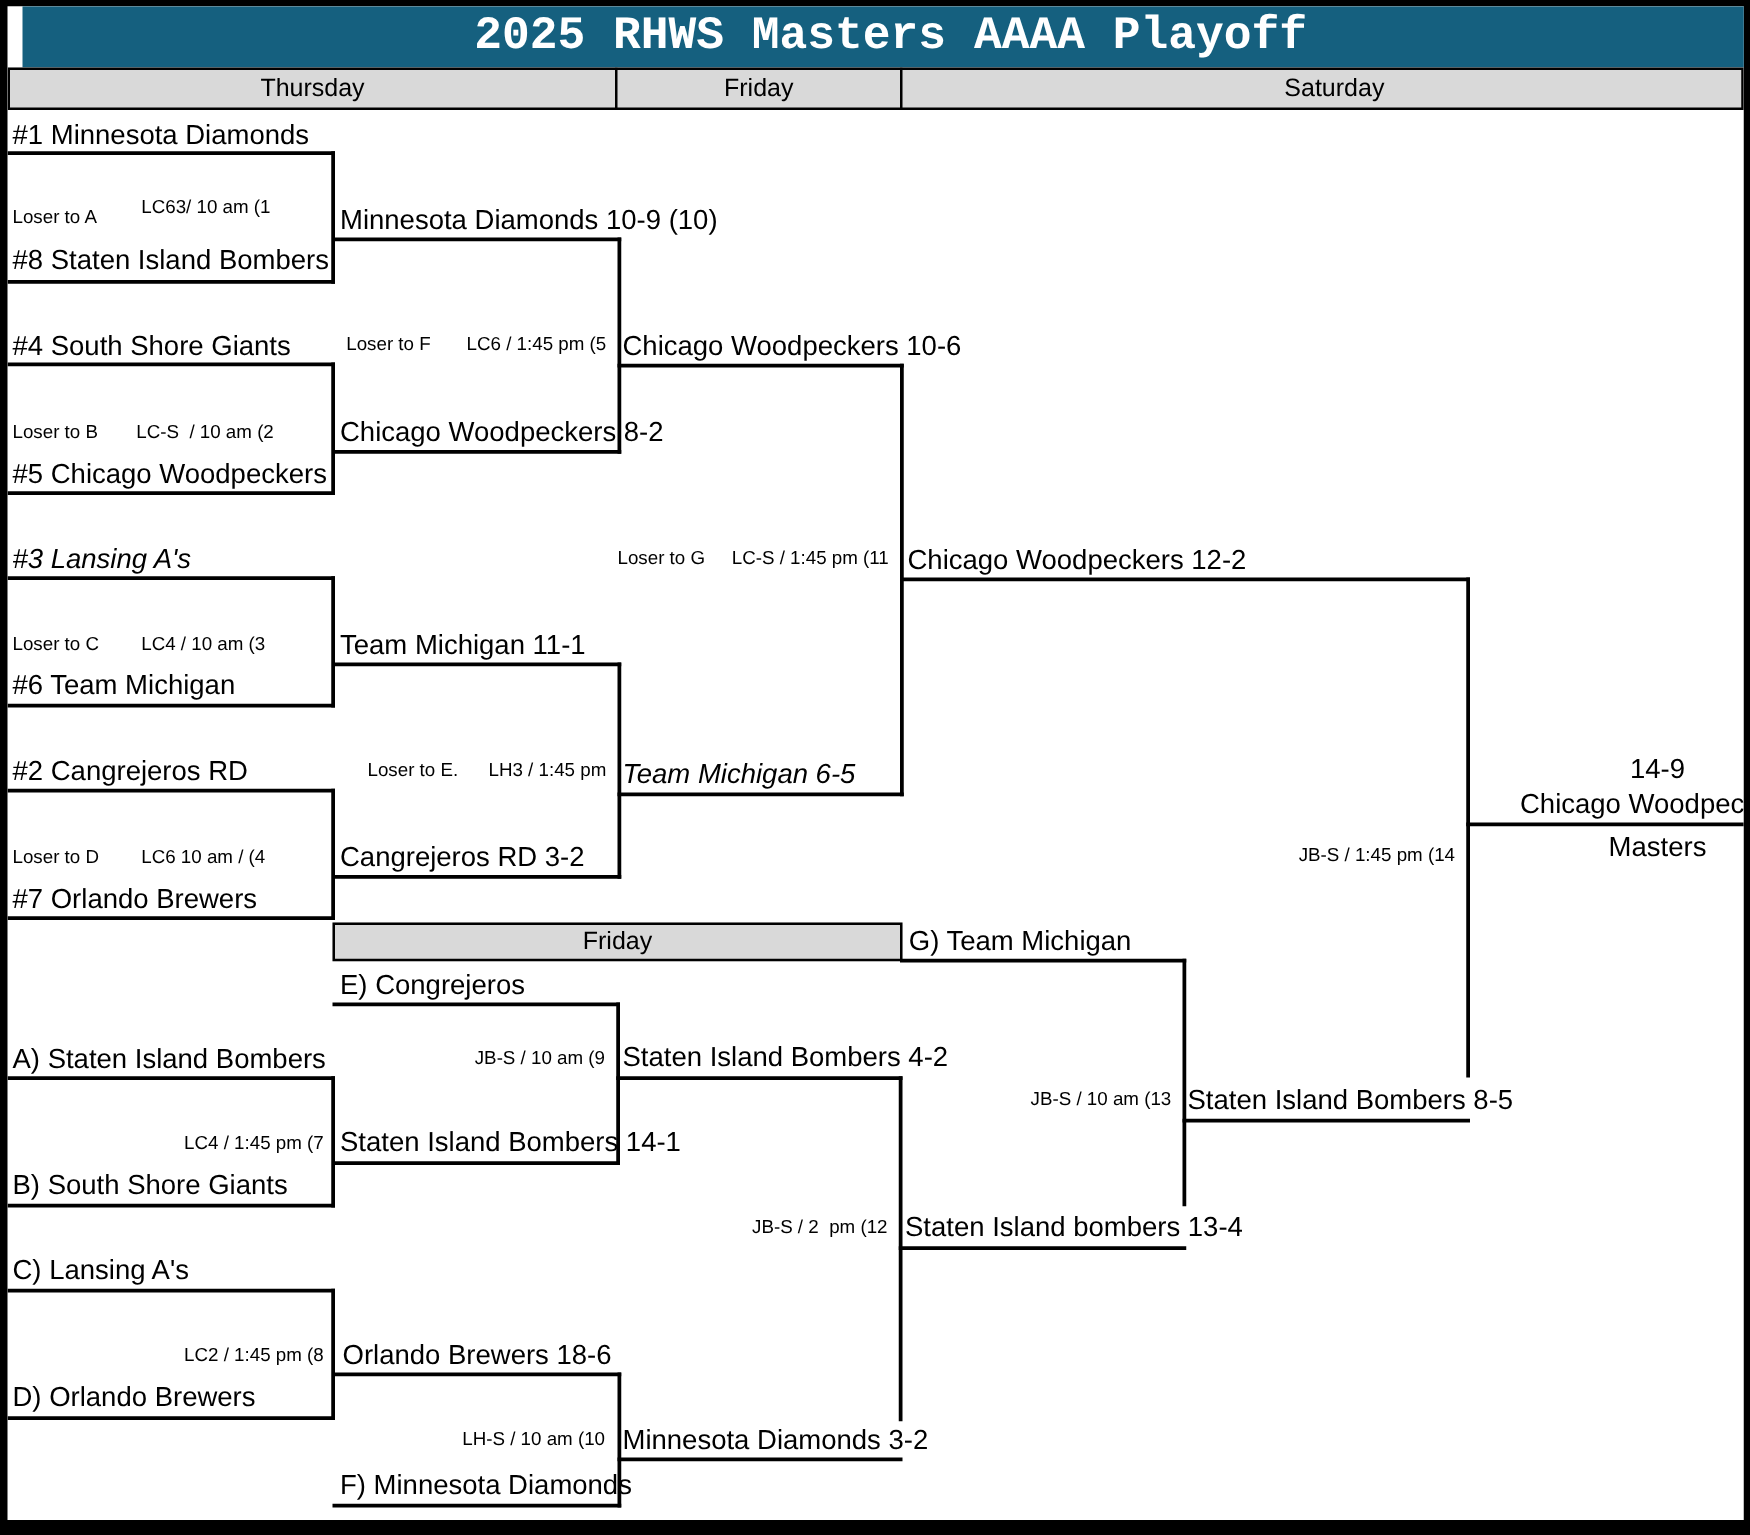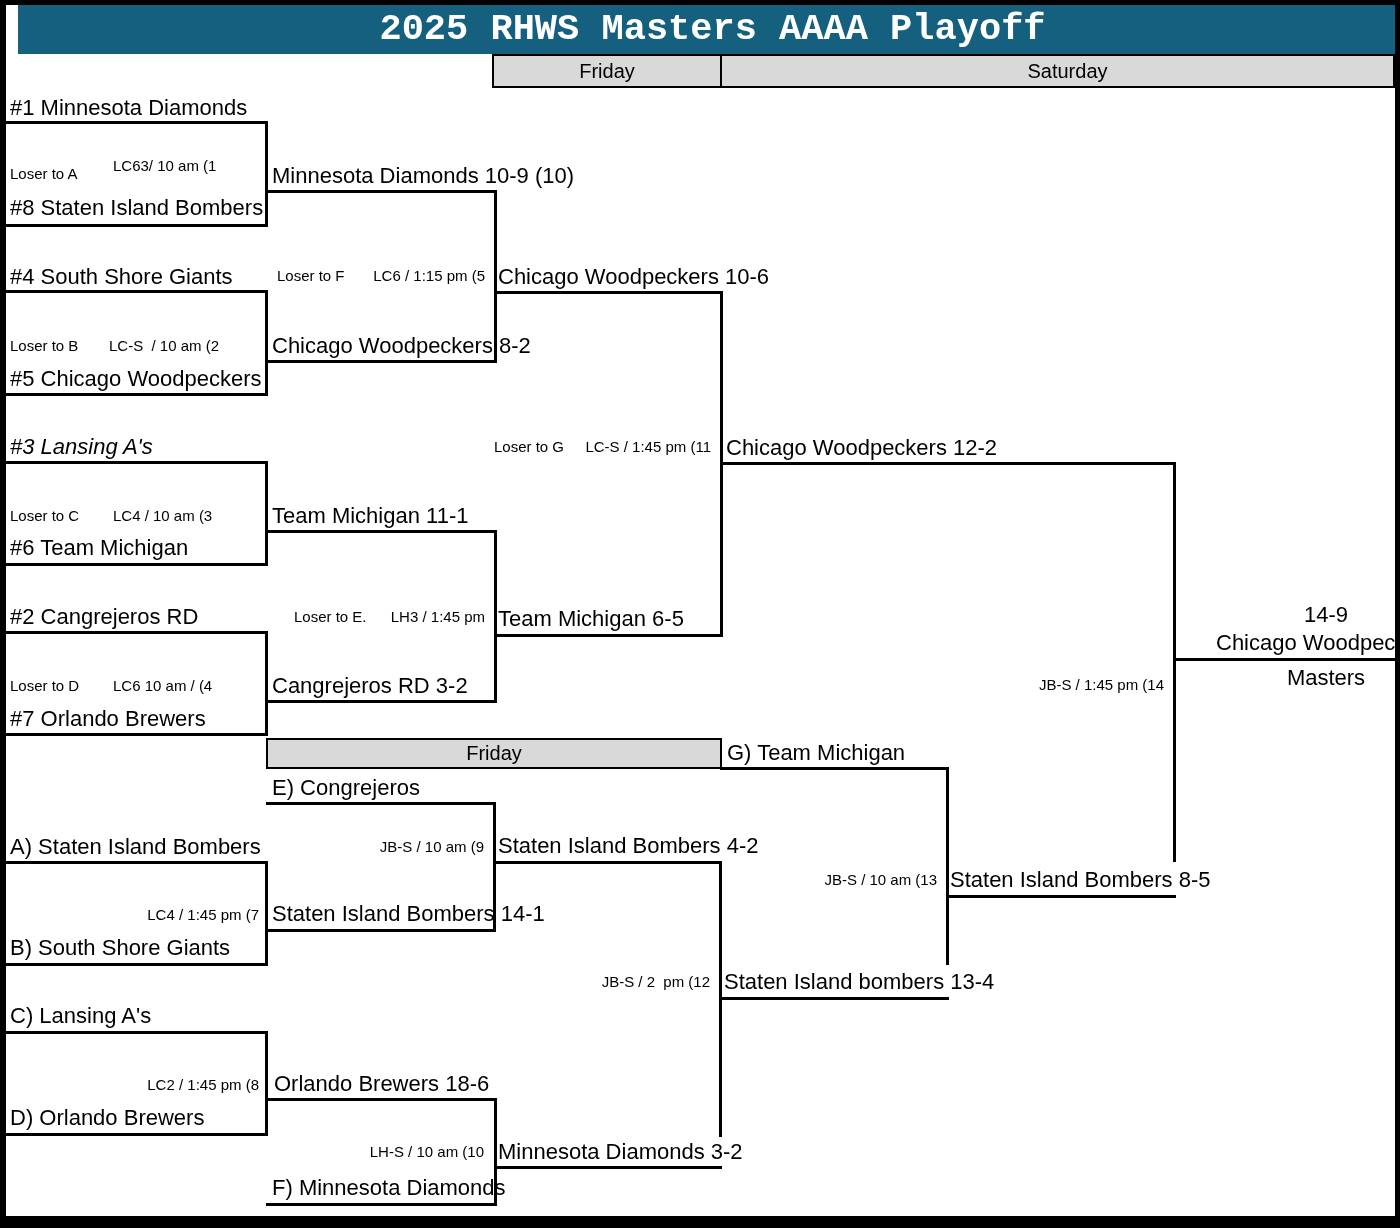--- a/index.html
+++ b/index.html
@@ -20,20 +20,21 @@
   .vl{width:3px;background:#000;}
   .mbox{box-sizing:border-box;border:solid #000;border-width:3px 3px 3px 0;}
   .center{text-align:center;padding-left:40px;}
 </style>
 </head>
 <body>
 
 <div id="page">
 
   <div class="abs" id="title-bar">2025 RHWS Masters AAAA Playoff</div>
+  <div class="abs daycell" style="left:0;width:488px;">Thursday</div>
   <div class="abs daycell" style="left:486px;width:230px;">Friday</div>
   <div class="abs daycell" style="left:714px;width:675px;padding-left:20px;">Saturday</div>
 
   <div class="abs mbox" style="left:0;top:116px;width:262px;height:106px;"></div>
   <div class="abs mbox" style="left:0;top:285px;width:262px;height:106px;"></div>
   <div class="abs mbox" style="left:0;top:456px;width:262px;height:105px;"></div>
   <div class="abs mbox" style="left:0;top:626px;width:262px;height:105px;"></div>
 
   <div class="abs mbox" style="left:0;top:856px;width:262px;height:105px;"></div>
   <div class="abs mbox" style="left:0;top:1026px;width:262px;height:105px;"></div>
@@ -85,26 +86,26 @@
   <div class="abs bigtext" style="left:4px;top:531px;">#6 Team Michigan</div>
   <div class="abs bigtext" style="left:266px;top:499px;">Team Michigan 11-1</div>
 
   <div class="abs bigtext" style="left:4px;top:600px;">#2 Cangrejeros RD</div>
   <div class="abs smalltext" style="left:4px;top:672px;">Loser to D</div>
   <div class="abs smalltext" style="left:107px;top:672px;">LC6 10 am / (4</div>
   <div class="abs bigtext" style="left:4px;top:702px;">#7 Orlando Brewers</div>
   <div class="abs bigtext" style="left:266px;top:669px;">Cangrejeros RD 3-2</div>
 
   <div class="abs smalltext" style="left:271px;top:262px;">Loser to F</div>
-  <div class="abs smalltext right" style="right:910px;top:262px;">LC6 / 1:15 pm (5</div>
+  <div class="abs smalltext right" style="right:910px;top:262px;">LC6 / 1:45 pm (5</div>
   <div class="abs bigtext" style="left:492px;top:260px;">Chicago Woodpeckers 10-6</div>
 
   <div class="abs smalltext" style="left:288px;top:603px;">Loser to E.</div>
   <div class="abs smalltext right" style="right:910px;top:603px;">LH3 / 1:45 pm</div>
-  <div class="abs bigtext" style="left:492px;top:602px;">Team Michigan 6-5</div>
+  <div class="abs bigtext" style="left:492px;top:602px;font-style:italic;">Team Michigan 6-5</div>
 
   <div class="abs smalltext" style="left:488px;top:433px;">Loser to G</div>
   <div class="abs smalltext right" style="right:684px;top:433px;">LC-S / 1:45 pm (11</div>
   <div class="abs bigtext" style="left:720px;top:431px;">Chicago Woodpeckers 12-2</div>
 
   <div class="abs bigtext" style="left:266px;top:771px;">E) Congrejeros</div>
   <div class="abs bigtext" style="left:4px;top:830px;">A) Staten Island Bombers</div>
   <div class="abs bigtext" style="left:4px;top:931px;">B) South Shore Giants</div>
   <div class="abs bigtext" style="left:4px;top:999px;">C) Lansing A's</div>
   <div class="abs bigtext" style="left:4px;top:1101px;">D) Orlando Brewers</div>

